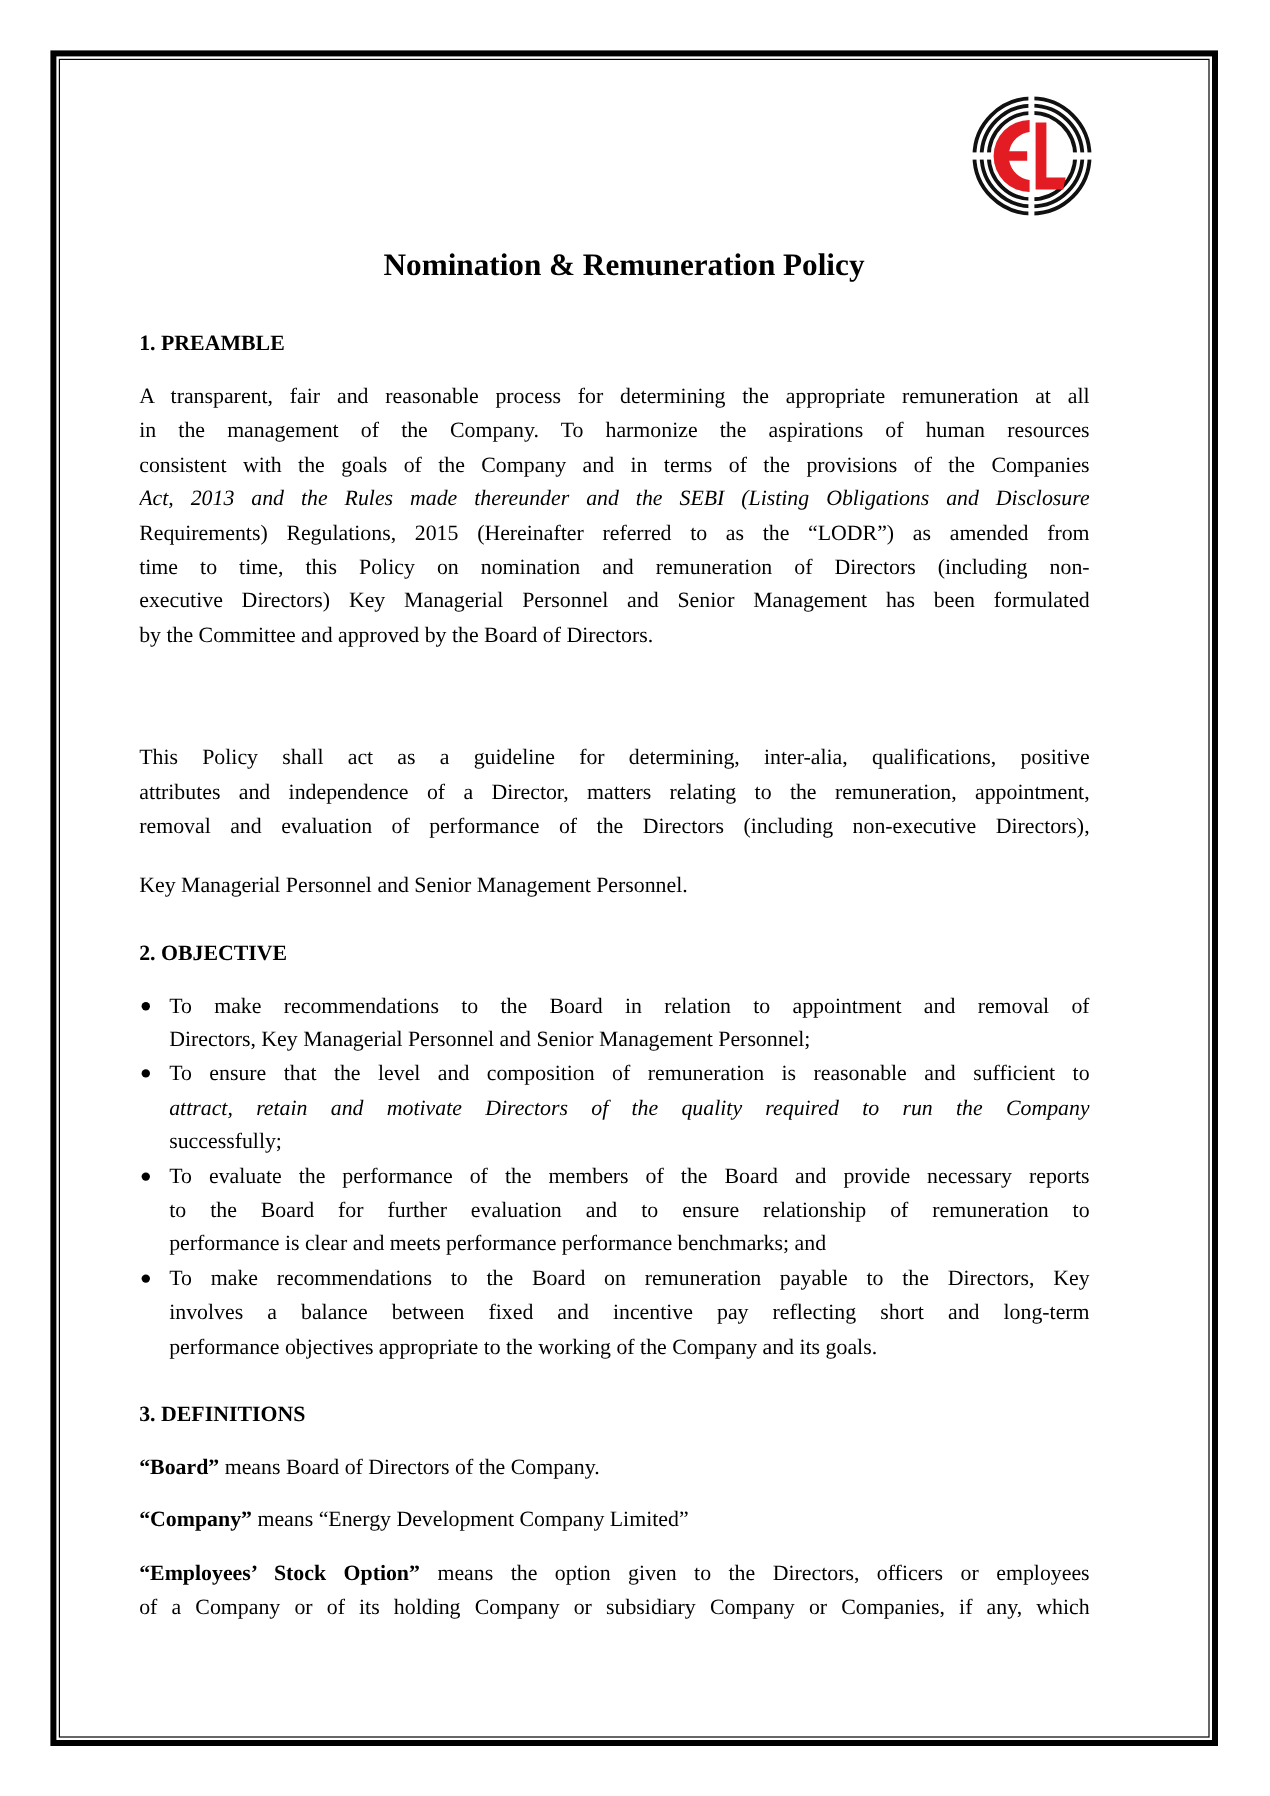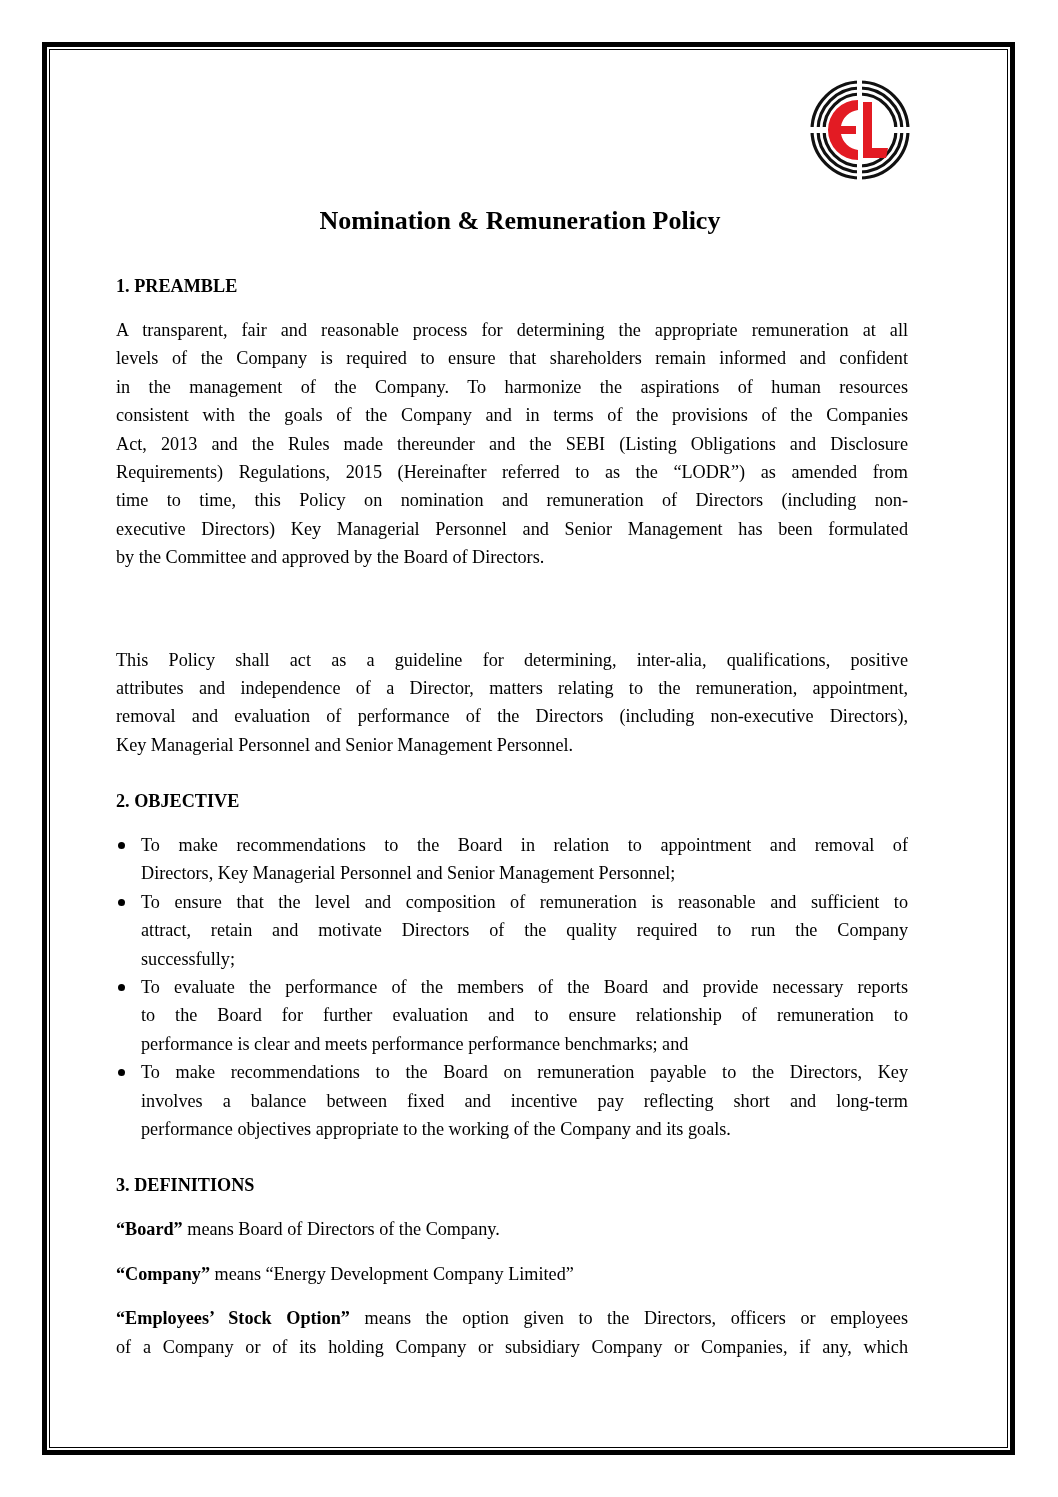--- a/index.html
+++ b/index.html
@@ -39,50 +39,49 @@
 </svg>
 
 <div class="title">Nomination &amp; Remuneration Policy</div>
 
 <div class="content">
 
   <div class="h">1. PREAMBLE</div>
   <div class="gap-s"></div>
   <div>
     <div class="line" style="white-space: normal; overflow: hidden;">A transparent, fair and reasonable process for determining the appropriate remuneration at all</div>
-    <div class="line" style="white-space: normal; overflow: hidden;">levels of the Company is required to ensure that shareholders remain informed and confident</div>
     <div class="line" style="white-space: normal; overflow: hidden;">in the management of the Company. To harmonize the aspirations of human resources</div>
     <div class="line" style="white-space: normal; overflow: hidden;">consistent with the goals of the Company and in terms of the provisions of the Companies</div>
-    <div class="line" style="white-space: normal; overflow: hidden;">Act, 2013 and the Rules made thereunder and the SEBI (Listing Obligations and Disclosure</div>
+    <div class="line" style="white-space: normal; overflow: hidden; font-style: italic;">Act, 2013 and the Rules made thereunder and the SEBI (Listing Obligations and Disclosure</div>
     <div class="line" style="white-space: normal; overflow: hidden;">Requirements) Regulations, 2015 (Hereinafter referred to as the “LODR”) as amended from</div>
     <div class="line" style="white-space: normal; overflow: hidden;">time to time, this Policy on nomination and remuneration of Directors (including non-</div>
     <div class="line" style="white-space: normal; overflow: hidden;">executive Directors) Key Managerial Personnel and Senior Management has been formulated</div>
     <div class="line last" style="white-space: normal; overflow: hidden;">by the Committee and approved by the Board of Directors.</div>
   </div>
   <div class="gap-l"></div>
   <div>
     <div class="line" style="white-space: normal; overflow: hidden; margin-top: 30px;">This Policy shall act as a guideline for determining, inter-alia, qualifications, positive</div>
     <div class="line" style="white-space: normal; overflow: hidden;">attributes and independence of a Director, matters relating to the remuneration, appointment,</div>
     <div class="line" style="white-space: normal; overflow: hidden;">removal and evaluation of performance of the Directors (including non-executive Directors),</div>
-    <div class="line last" style="white-space: normal; overflow: hidden;">Key Managerial Personnel and Senior Management Personnel.</div>
+    <div class="line last" style="white-space: normal; overflow: hidden; margin-top: 21px;">Key Managerial Personnel and Senior Management Personnel.</div>
   </div>
   <div class="gap-m"></div>
 
   <div class="h">2. OBJECTIVE</div>
   <div class="gap-s"></div>
   <ul class="bullets">
     <li>
       <span class="dot"></span>
       <div class="line" style="white-space: normal; overflow: hidden;">To make recommendations to the Board in relation to appointment and removal of</div>
       <div class="line last" style="white-space: normal; overflow: hidden;">Directors, Key Managerial Personnel and Senior Management Personnel;</div>
     </li>
     <li>
       <span class="dot"></span>
       <div class="line" style="white-space: normal; overflow: hidden;">To ensure that the level and composition of remuneration is reasonable and sufficient to</div>
-      <div class="line" style="white-space: normal; overflow: hidden;">attract, retain and motivate Directors of the quality required to run the Company</div>
+      <div class="line" style="white-space: normal; overflow: hidden; font-style: italic;">attract, retain and motivate Directors of the quality required to run the Company</div>
       <div class="line last" style="white-space: normal; overflow: hidden;">successfully;</div>
     </li>
     <li>
       <span class="dot"></span>
       <div class="line" style="white-space: normal; overflow: hidden;">To evaluate the performance of the members of the Board and provide necessary reports</div>
       <div class="line" style="white-space: normal; overflow: hidden;">to the Board for further evaluation and to ensure relationship of remuneration to</div>
       <div class="line last" style="white-space: normal; overflow: hidden;">performance is clear and meets performance performance benchmarks; and</div>
     </li>
     <li>
       <span class="dot"></span>

